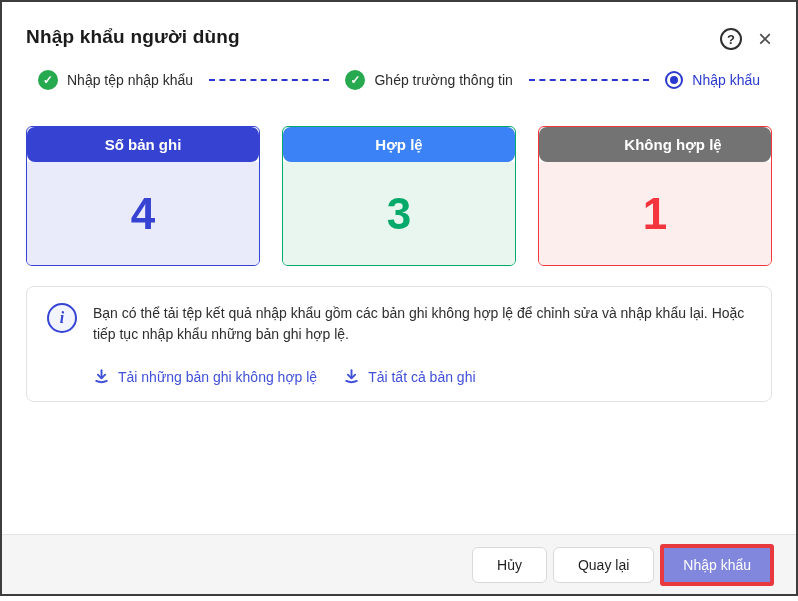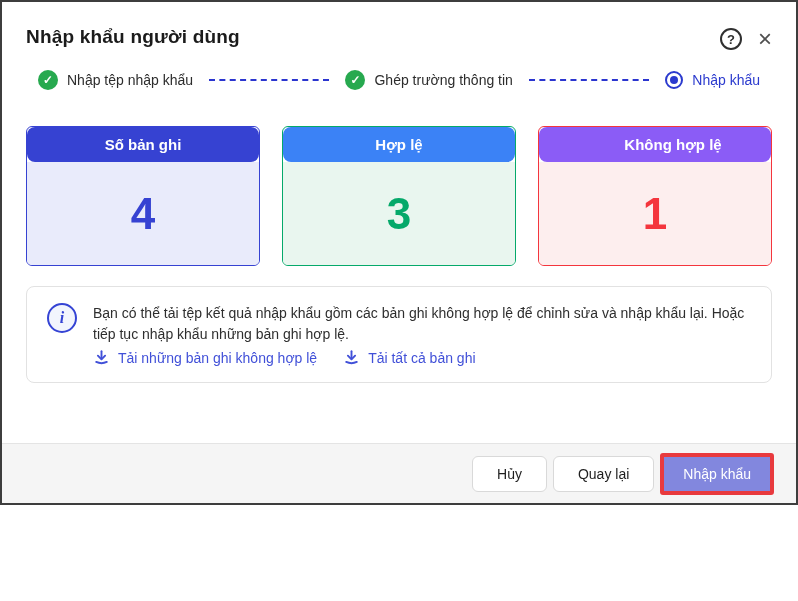--- a/index.html
+++ b/index.html
@@ -1,18 +1,18 @@
 <!DOCTYPE html>
 <html><head>
 <meta charset="utf-8">
 <style>
   * { margin:0; padding:0; box-sizing:border-box; }
   html,body { background:#fff; font-family:"Liberation Sans", sans-serif; }
   .dialog {
-    width:798px; height:505px;
+    width:798px; height:596px;
     border:2px solid #3d3d3d;
     background:#fff;
     display:flex; flex-direction:column;
     overflow:hidden;
   }
   
   .dialog-header {
     padding:24px 24px 0 24px;
     display:flex; align-items:flex-start; justify-content:space-between;
   }
@@ -48,40 +48,40 @@
     color:#fff; font-size:15px; font-weight:600;border-radius:8px;
   }
   .card-body { flex:1; display:flex; align-items:center; justify-content:center; font-size:44px; font-weight:700; }
   .card-blue   { border-color:#3642d2; }
   .card-blue   .card-header { background:#3642d2; }
   .card-blue   .card-body   { background:#e9ebfb; color:#3642d2; }
   .card-green  { border-color:#05a96a; }
   .card-green  .card-header { background:#3b82f6;text-align:right; }
   .card-green  .card-body   { background:#e9f6ef; color:#05a96a; }
   .card-red    { border-color:#f4353d; }
-  .card-red    .card-header { background:#8b5cf6;padding-left:36px; }
+  .card-red    .card-header { background:#737373;padding-left:36px; }
   .card-red    .card-body   { background:#fdeeee; color:#f4353d; }
   
   .info-box {
     margin:20px 24px 0 24px;
     border:1px solid #e2e2e2; border-radius:8px;
     padding:16px 20px 16px 20px;
     display:flex; gap:16px;
   }
   .info-icon {
     flex:0 0 auto;
     width:30px; height:30px; border:2px solid #3544d4; border-radius:50%;
     background:#f2f5fd;
     display:flex; align-items:center; justify-content:center;
     color:#3544d4; font-size:16px; font-weight:700;
     font-family:"Liberation Serif", serif; font-style:italic;
   }
   .info-content { flex:1; }
   .info-message { font-size:14px; line-height:21px; color:#2e2e2e; max-width:680px; }
-  .info-links { margin-top:4px; display:flex; gap:26px; }
+  .info-links { margin-top:23px; display:flex; gap:26px; }
   .download-link {
     display:flex; align-items:center; gap:8px;
     color:#4150d8; font-size:14px; cursor:pointer; text-decoration:none;
   }
   .download-link svg { display:block; }
   
   .spacer { flex:1; }
   .dialog-footer {
     height:60px; background:#f5f5f5; border-top:1px solid #e4e4e4;
     display:flex; align-items:center; justify-content:flex-end;

